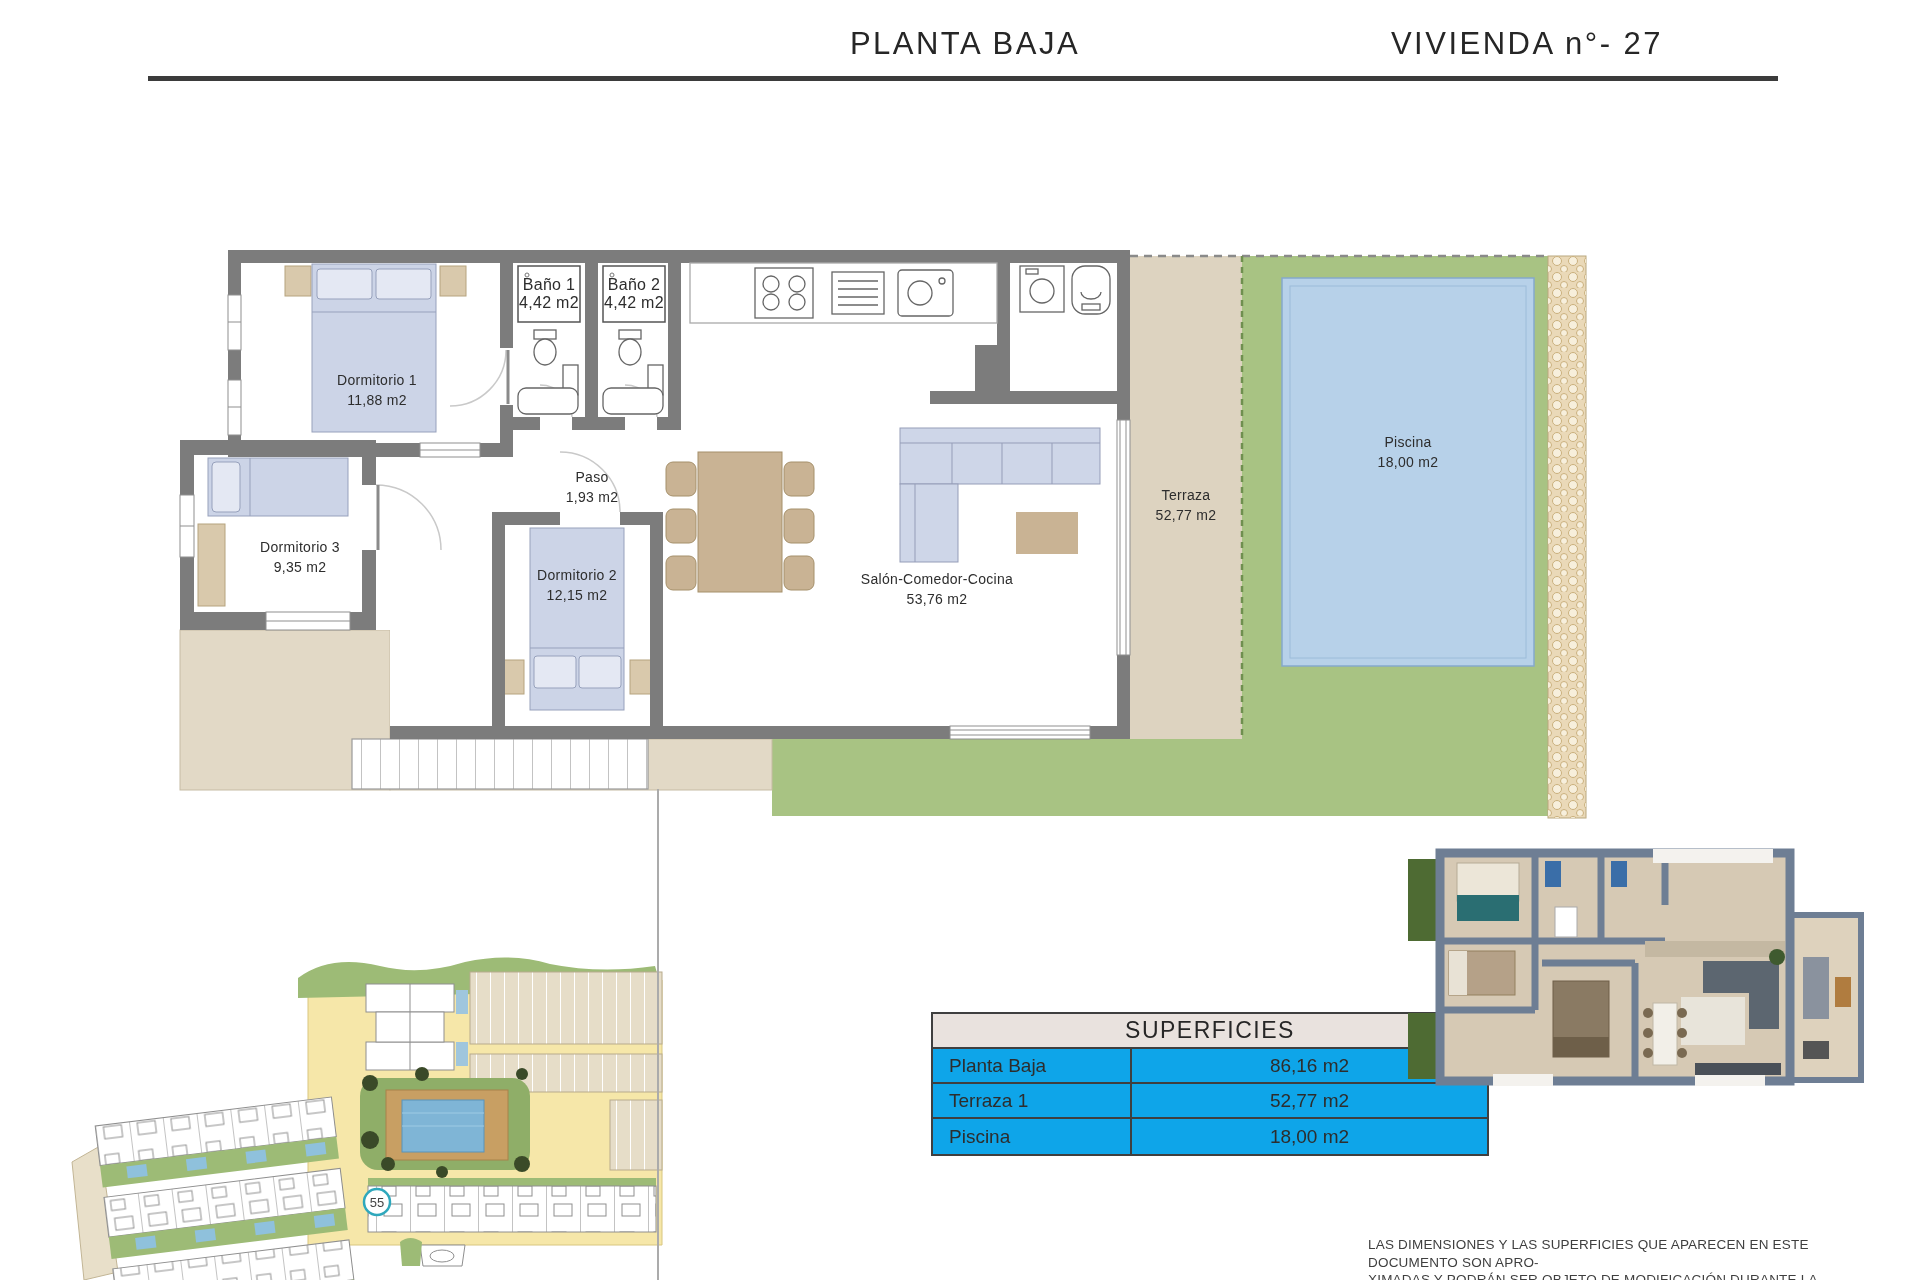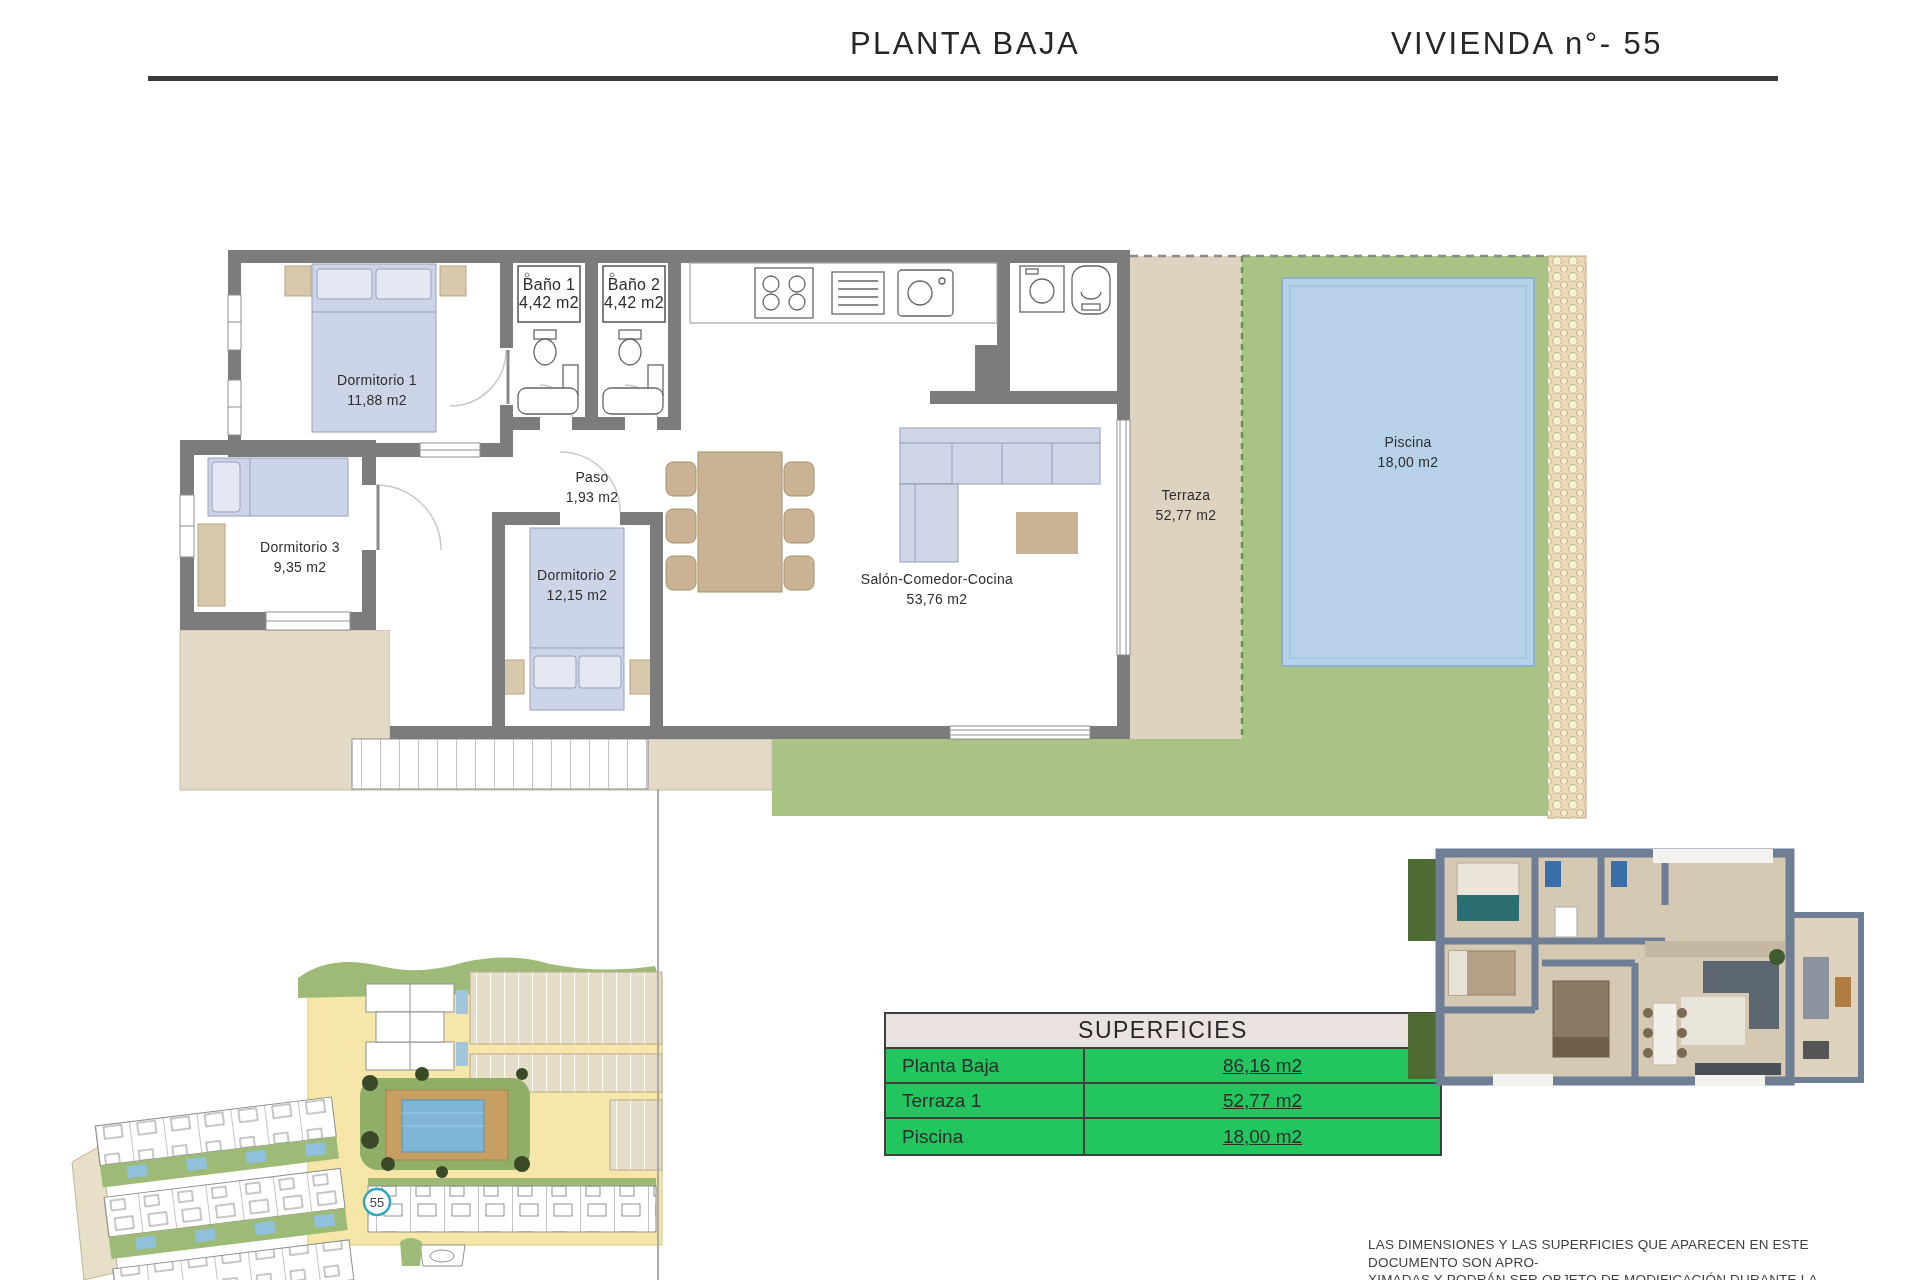--- a/index.html
+++ b/index.html
@@ -9,41 +9,41 @@
   
   .htitle{position:absolute;top:26px;transform:translateX(-50%);
           font-size:31px;letter-spacing:2.5px;color:#262626;white-space:nowrap;}
   #hrule{position:absolute;left:148px;top:76px;width:1630px;height:5px;background:#3b3b3b;}
   
   .rlabel{position:absolute;transform:translate(-50%,-50%);text-align:center;
           font-size:14px;line-height:20px;color:#2d2d2d;white-space:nowrap;letter-spacing:.3px;}
   .rlabel span{display:block;}
   .rlabel.small{font-size:16px;line-height:18px;}
   
-  #surfaces{position:absolute;left:884px;top:1012px;width:558px;border:2px solid #3f3f3f;
-            background:#22c55e;box-sizing:border-box;}
+  #surfaces{position:absolute;left:931px;top:1012px;width:558px;border:2px solid #3f3f3f;
+            background:#0ea5e9;box-sizing:border-box;}
   #surfaces .thead{height:33px;background:#e9e2de;border-bottom:2px solid #3f3f3f;
             display:flex;align-items:center;justify-content:center;
             font-size:23px;letter-spacing:1.5px;color:#262626;}
   #surfaces .trow{display:flex;height:35px;border-bottom:2px solid #3f3f3f;box-sizing:border-box;}
   #surfaces .trow:last-child{border-bottom:none;}
   #surfaces .tlabel{width:199px;border-right:2px solid #3f3f3f;display:flex;align-items:center;
             padding-left:16px;font-size:19px;box-sizing:border-box;color:#2d2d2d;}
   #surfaces .tvalue{flex:1;display:flex;align-items:center;justify-content:center;
-            font-size:19px;color:#2d2d2d;text-decoration:underline;}
+            font-size:19px;color:#2d2d2d;}
   
   #disclaimer{position:absolute;left:1368px;top:1236px;width:505px;font-size:13.5px;
             line-height:17.5px;color:#3f3f3f;letter-spacing:.2px;}
   #vdivider{position:absolute;left:657px;top:789px;width:2px;height:491px;background:#ababab;}
 </style>
 </head>
 <body>
 
 <div class="htitle" style="left:965px">PLANTA BAJA</div>
-<div class="htitle" style="left:1527px">VIVIENDA n°- 55</div>
+<div class="htitle" style="left:1527px">VIVIENDA n°- 27</div>
 <div id="hrule"></div>
 
 <svg class="abs" style="left:140px;top:200px" width="1480" height="640" viewBox="140 200 1480 640">
   <defs>
     <pattern id="pb" width="16" height="16" patternUnits="userSpaceOnUse">
       <circle cx="5" cy="5" r="4.5" fill="#f7efdc" stroke="#c9af7c" stroke-width="1"></circle>
       <circle cx="12" cy="13" r="3.5" fill="#f7efdc" stroke="#c9af7c" stroke-width="1"></circle>
     </pattern>
     <pattern id="st" width="19" height="60" patternUnits="userSpaceOnUse">
       <rect width="19" height="60" fill="#ffffff"></rect>

